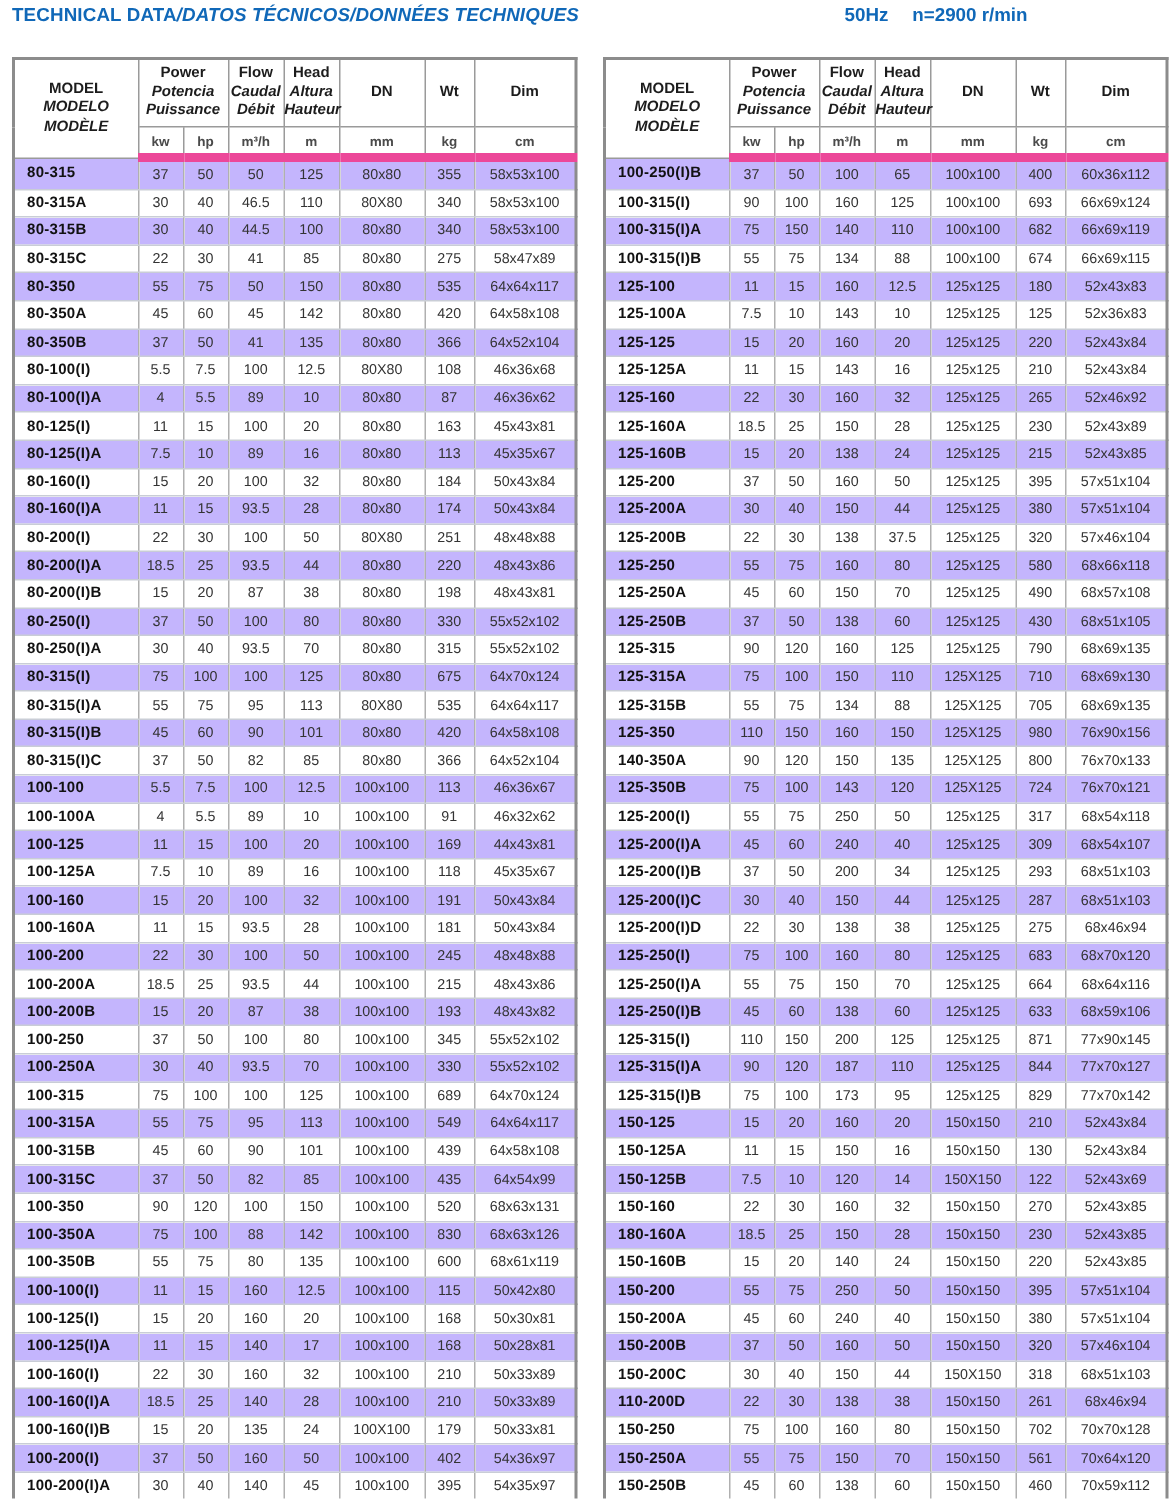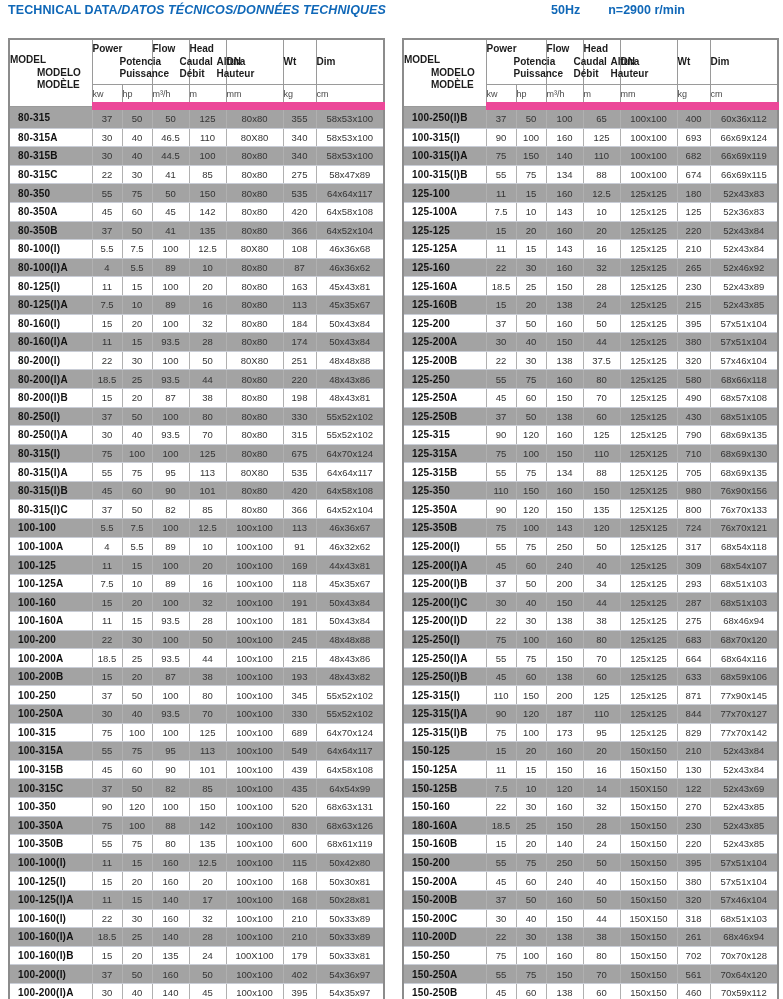--- a/index.html
+++ b/index.html
@@ -31,21 +31,21 @@
     font-weight: bold;
     letter-spacing: 0.1px;
     white-space: nowrap;
   }
   .doc-title .it { font-style: italic; }
   .freq-speed {
     color: #1068b8;
     font-size: 12.5px;
     font-weight: bold;
     display: flex;
-    gap: 28px;
+    gap: 16px;
     white-space: nowrap;
   }
   .tables-wrap {
     position: absolute;
     top: 38px;
     left: 8px;
     display: flex;
     gap: 17px;
   }
   table.spec-table {
@@ -63,34 +63,34 @@
   table.spec-table col.c-dn    { width: 57px; }
   table.spec-table col.c-wt    { width: 33px; }
   table.spec-table col.c-dim   { width: 68px; }
 
   thead th {
     background: #ffffff;
     border-right: 1px solid #9a9a9a;
     border-bottom: 1px solid #9a9a9a;
     font-weight: bold;
     color: #1c1c1c;
-    text-align: left;
+    text-align: center;
     vertical-align: middle;
     padding: 1px 0;
   }
   thead th:last-child { border-right: none; }
   tr.head-main th { height: 42px; font-size: 10px; line-height: 12.5px; }
-  tr.head-main th .it { display: block; padding-left: 27px; }
+  tr.head-main th .it { font-style: italic; display: block; }
   tr.head-main th .ln { display: block; }
   tr.head-units th {
     height: 15px;
     font-size: 9px;
-    font-weight: normal;
+    font-weight: bold;
     color: #4a4a4a;
-    border-bottom: 8px solid #ec4899;
+    border-bottom: 6px solid #ec4899;
   }
   tbody td {
     height: 17.6px;
     padding: 0;
     font-size: 9.5px;
     color: #333333;
     text-align: center;
     vertical-align: middle;
     border-right: 1px solid #b0b0b0;
     border-bottom: 1px solid #c9cdd6;
@@ -99,21 +99,21 @@
   }
   tbody td:last-child { border-right: none; }
   tbody td.model-cell {
     text-align: left;
     padding-left: 8px;
     font-weight: bold;
     font-size: 10px;
     color: #111111;
     letter-spacing: 0.2px;
   }
-  tbody tr.shaded { background: #a3a3a3; margin-left: 16px; }
+  tbody tr.shaded { background: #c4b5fd; margin-left: 16px; }
   tbody tr.plain  { background: #ffffff; }
 </style>
 </head>
 <body>
 
 <div class="page">
 
   <div class="topbar">
     <div class="doc-title">
       <span>TECHNICAL DATA</span><span class="it">/DATOS TÉCNICOS/DONNÉES TECHNIQUES</span>
@@ -919,21 +919,21 @@
             <td class="model-cell">125-350</td>
             <td class="val-cell">110</td>
             <td class="val-cell">150</td>
             <td class="val-cell">160</td>
             <td class="val-cell">150</td>
             <td class="val-cell">125X125</td>
             <td class="val-cell">980</td>
             <td class="val-cell">76x90x156</td>
           </tr>
           <tr class="plain">
-            <td class="model-cell">125-350A</td>
+            <td class="model-cell">140-350A</td>
             <td class="val-cell">90</td>
             <td class="val-cell">120</td>
             <td class="val-cell">150</td>
             <td class="val-cell">135</td>
             <td class="val-cell">125X125</td>
             <td class="val-cell">800</td>
             <td class="val-cell">76x70x133</td>
           </tr>
           <tr class="shaded">
             <td class="model-cell">125-350B</td>

